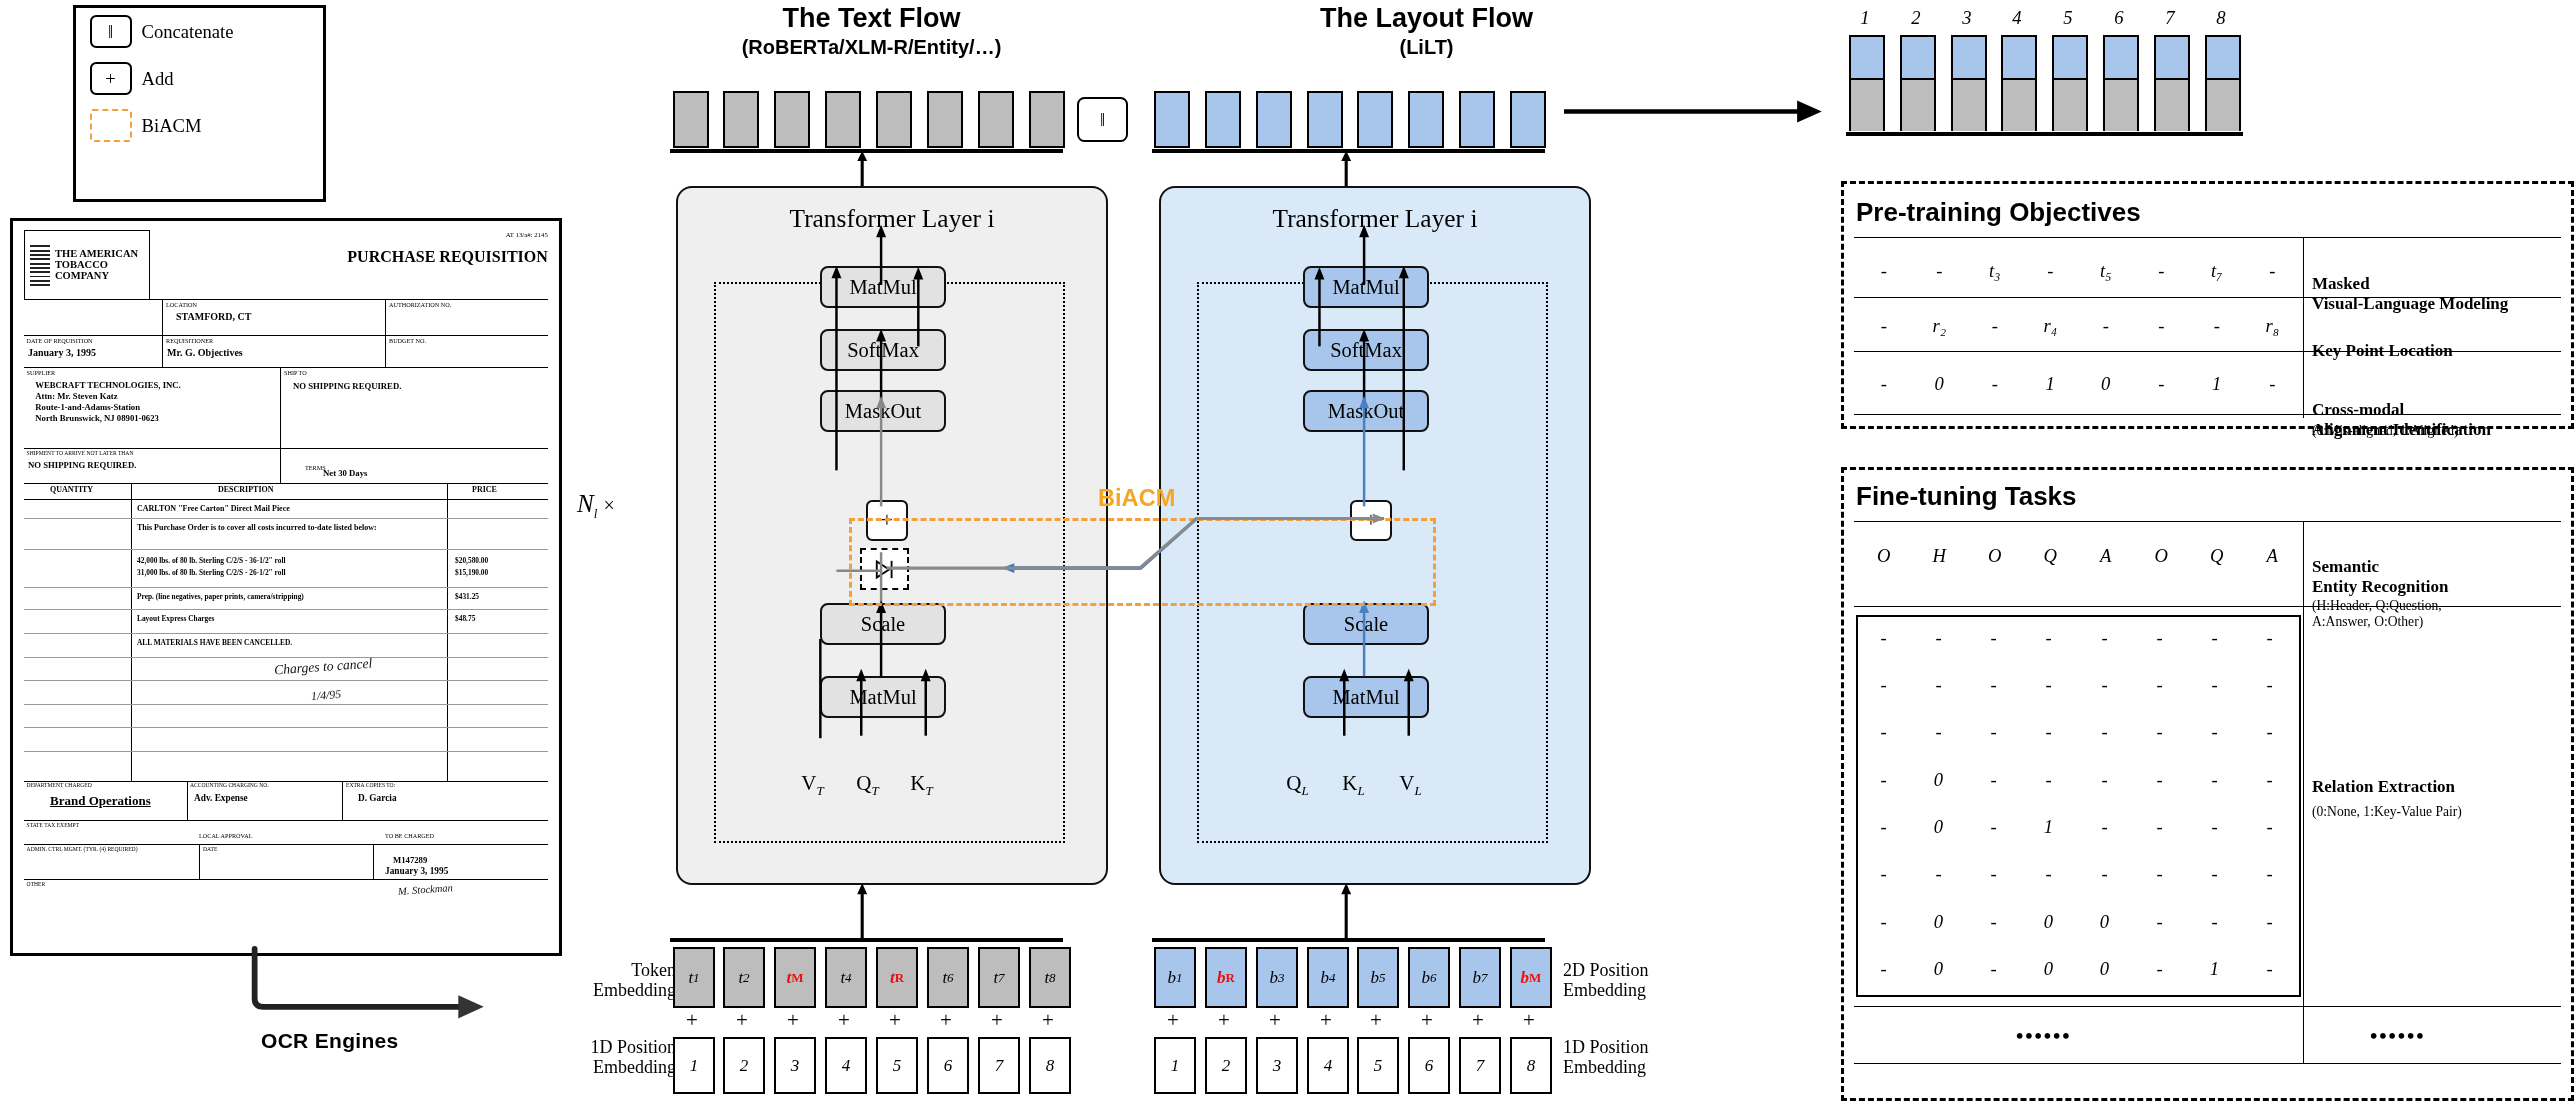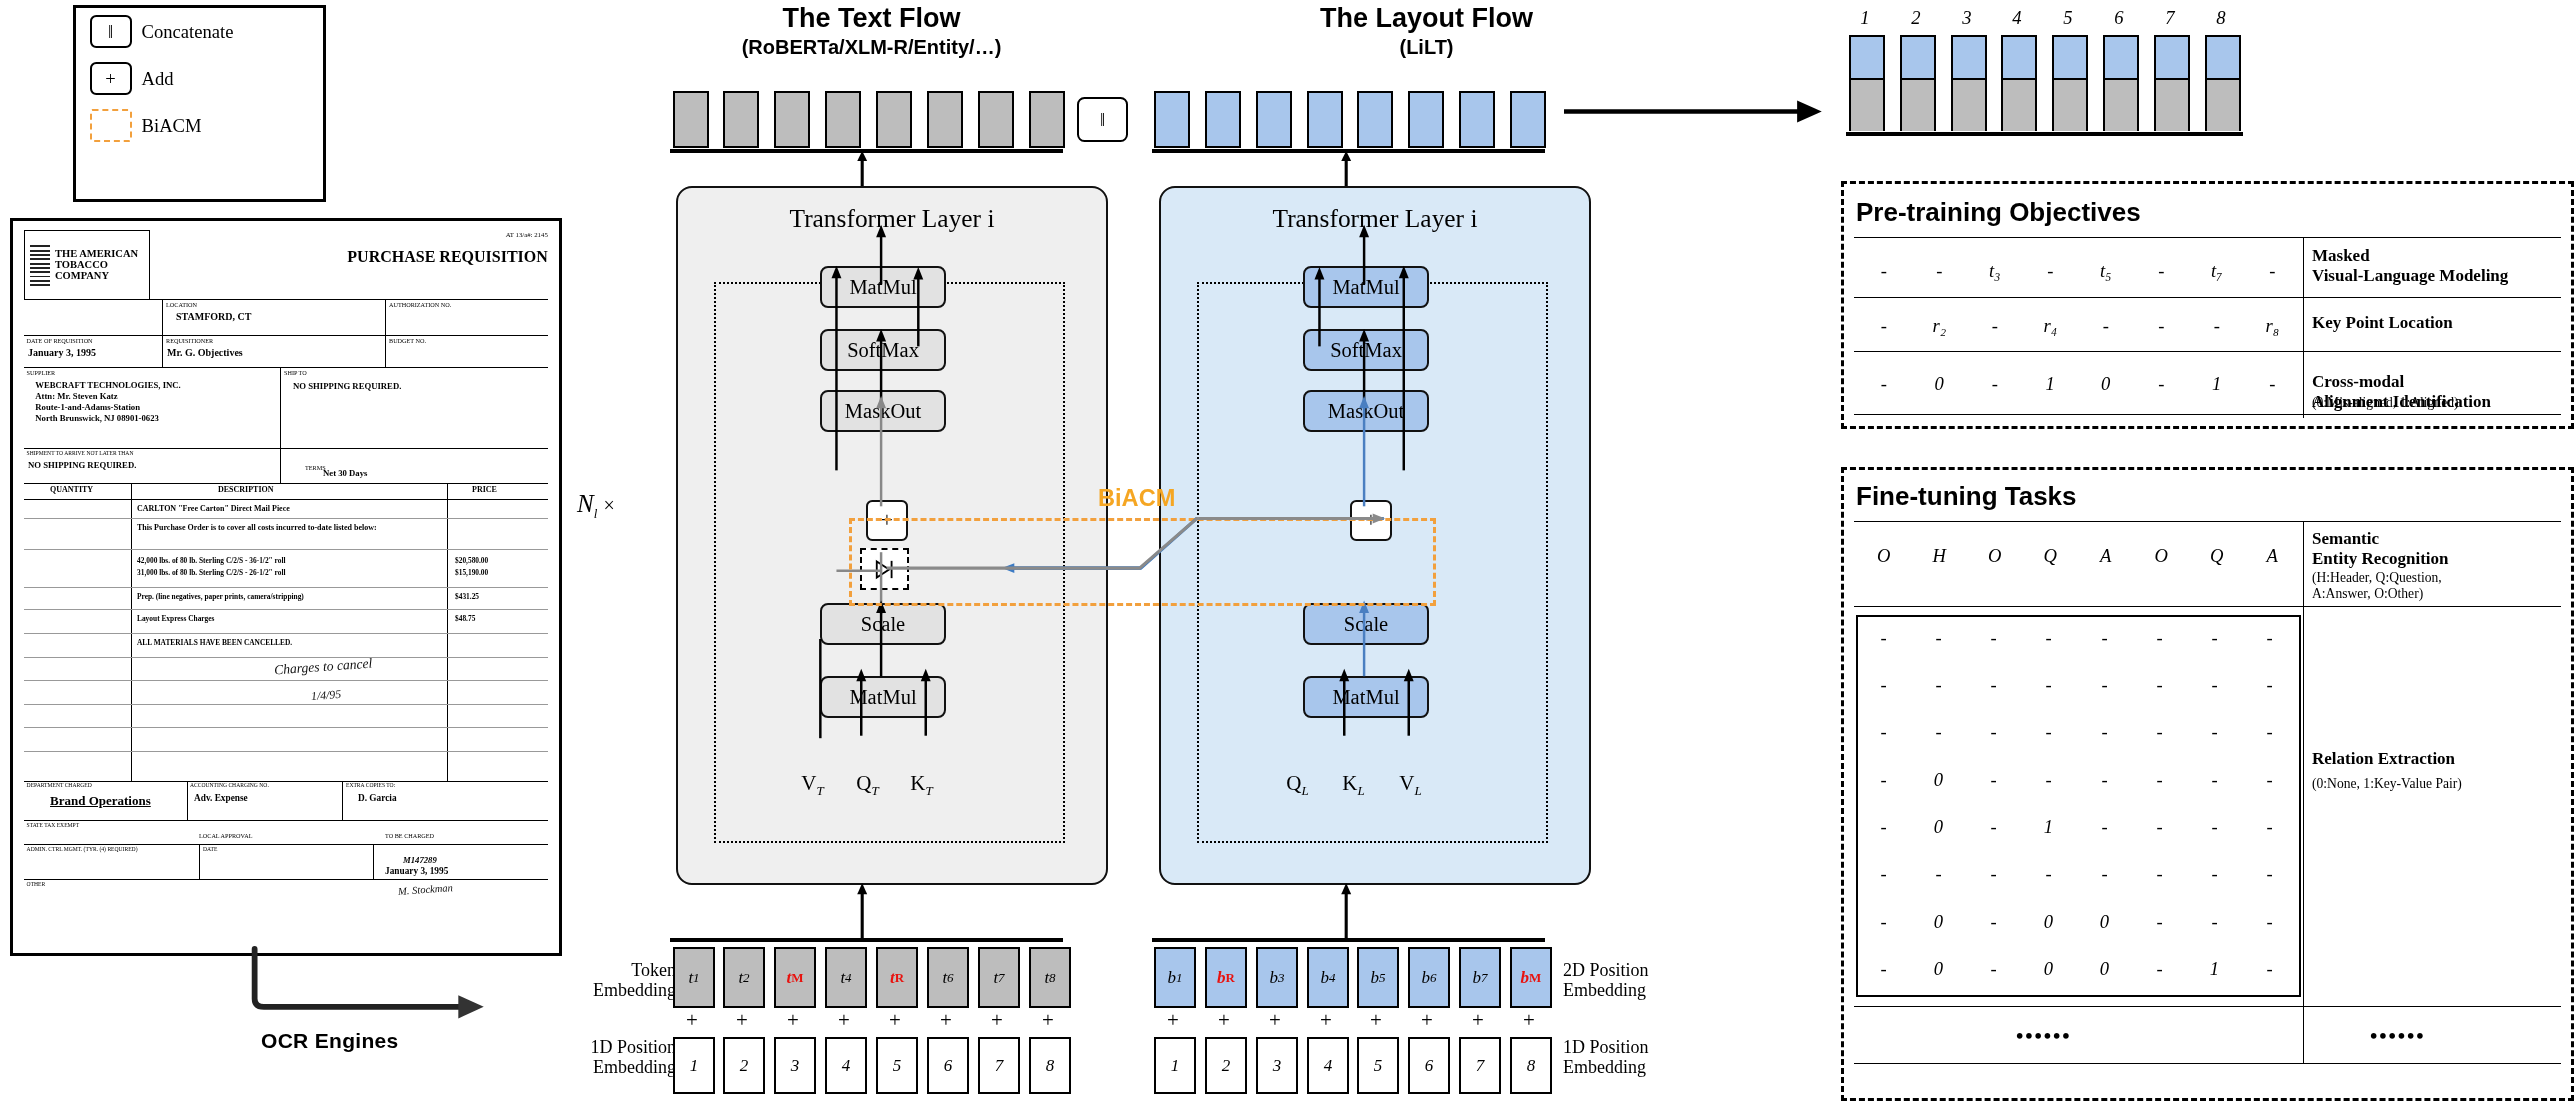--- a/index.html
+++ b/index.html
@@ -77,21 +77,21 @@
   .sub{font-size:13px;vertical-align:sub;font-style:italic;}
   .emb-label{position:absolute;font-size:18px;line-height:1.12;}
 
   
   .task-panel{position:absolute;border:3.1px dashed #000;background:#fff;}
   .task-title{position:absolute;font-size:26px;font-weight:bold;
               font-family:"Liberation Sans",sans-serif;}
   .trow{position:absolute;border-top:1.9px solid #000;}
   .tcellrow{position:absolute;display:flex;align-items:center;}
   .tcell{text-align:center;font-size:18.6px;font-style:italic;}
-  .tname{position:absolute;font-size:17px;font-weight:bold;line-height:1.18;}
+  .tname{position:absolute;font-size:17px;font-weight:bold;line-height:1.18;margin-top:28px;}
   .tnote{font-size:13.6px;font-weight:normal;}
   .vsep{position:absolute;border-left:1.9px solid #000;}
   .matbox{position:absolute;border:2.5px solid #000;}
   .dots{position:absolute;font-size:21px;letter-spacing:1.9px;font-weight:bold;}
 
   
   .obar{position:absolute;border:2.5px solid #000;}
   .obar .top{background:#A8C6EC;}
   .obar .bot{background:#BDBDBD;}
   .onum{position:absolute;font-size:18.6px;font-style:italic;text-align:center;}
@@ -207,21 +207,21 @@
 
   <div class="drow" style="top:599px;"></div>
   <div class="dcell" style="left:13.6px;top:601px;font-size:5.6px;">STATE TAX EXEMPT</div>
   <div class="dcell" style="left:186px;top:611px;font-size:6.2px;">LOCAL APPROVAL</div>
   <div class="dcell" style="left:372px;top:611px;font-size:6.2px;">TO BE CHARGED</div>
 
   <div class="drow" style="top:623px;"></div>
   <div class="dvline" style="left:186px;top:623px;height:35px;"></div>
   <div class="dvline" style="left:360px;top:623px;height:35px;"></div>
   <div class="dcell" style="left:13.6px;top:625px;font-size:5.6px;">ADMIN. CTRL MGMT. (TYR. (4) REQUIRED)</div>
-  <div class="dcellb" style="left:390px;top:634px;font-size:8.7px;font-style:italic;">M147289</div>
+  <div class="dcellb" style="left:380px;top:634px;font-size:8.7px;">M147289</div>
   <div class="dcell" style="left:190px;top:625px;font-size:5.6px;">DATE</div>
 
   <div class="drow" style="top:658px;"></div>
   <div class="dcell" style="left:13.6px;top:660px;font-size:5.6px;">OTHER</div>
   <div class="dcellb" style="left:372px;top:645px;font-size:9.3px;">January 3, 1995</div>
   <div class="scribble" style="left:385px;top:663px;font-size:10.5px;">M. Stockman</div>
 </div>
 
 <svg class="abs" id="ocr-arrow" width="261" height="87" viewBox="0 0 420 140">
   <path d="M8,0 L8,86 Q8,100 24,100 L362,100" fill="none" stroke="#222" stroke-width="10" stroke-linecap="round"></path>

